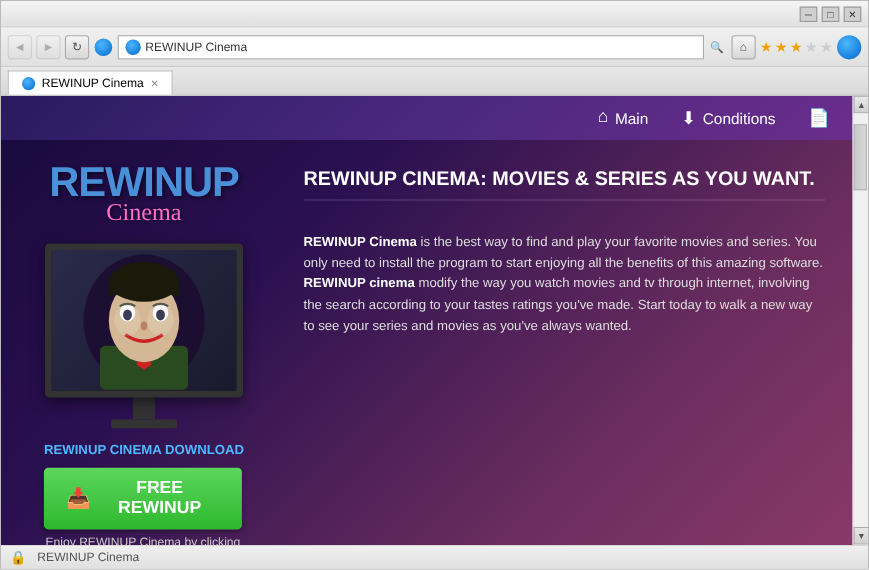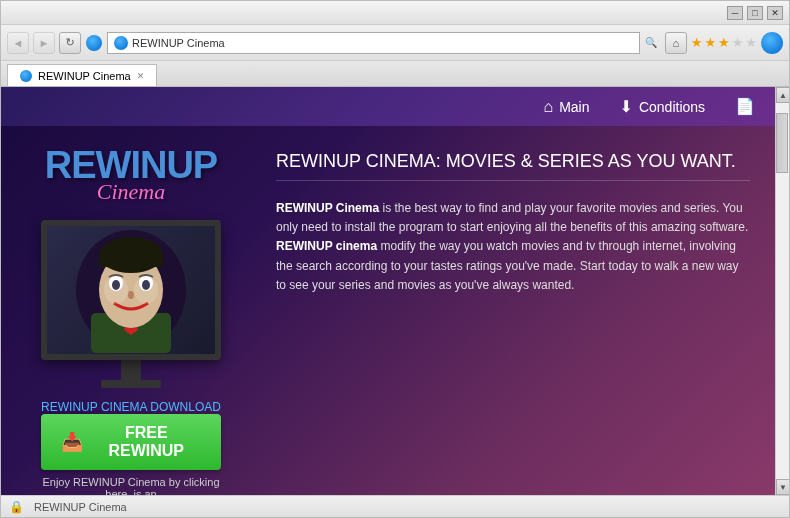--- a/index.html
+++ b/index.html
@@ -228,21 +228,20 @@
       letter-spacing: -1px;
       line-height: 1;
       text-align: right;
     }
 
     .logo-rewinup span { color: #4a90d9; }
 
     .logo-cinema {
       font-size: 22px;
       color: #ff6ec7;
-      font-style: italic;
       font-family: 'Georgia', serif;
       margin-top: -5px;
       text-shadow: 1px 1px 3px rgba(0,0,0,0.5);
     }
 
     .monitor-img {
       width: 180px;
       height: 140px;
       background: #1a1a1a;
       border: 6px solid #333;
@@ -278,22 +277,22 @@
     }
 
     .hero-left-bottom {
       text-align: center;
       margin-top: 12px;
     }
 
     .download-label {
       color: white;
       font-size: 12px;
-      font-weight: normal;
-      margin-bottom: 0;
+      font-weight: bold;
+      margin-bottom: 10px;
     }
 
     .download-label span { color: #4db8ff; }
 
     .free-download-btn {
       background: linear-gradient(to bottom, #5cd65c, #2eb82e);
       color: white;
       font-size: 16px;
       font-weight: bold;
       padding: 10px 20px;
@@ -323,22 +322,22 @@
     .hero-right {
       flex: 1;
       padding: 25px 25px 20px 15px;
       display: flex;
       flex-direction: column;
     }
 
     .hero-title {
       color: white;
       font-size: 18px;
-      font-weight: normal;
-      margin-bottom: 18px;
+      font-weight: bold;
+      margin-bottom: 28px;
       padding-bottom: 8px;
       border-bottom: 1px solid rgba(255,255,255,0.2);
     }
 
     .hero-desc {
       color: #ddd;
       font-size: 12px;
       line-height: 1.6;
     }
 

